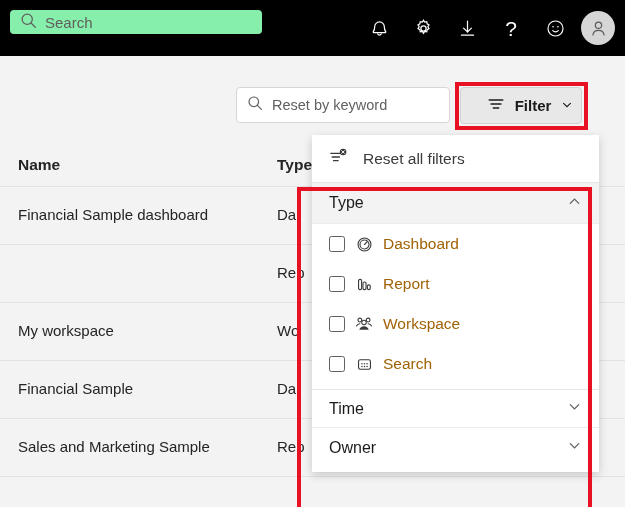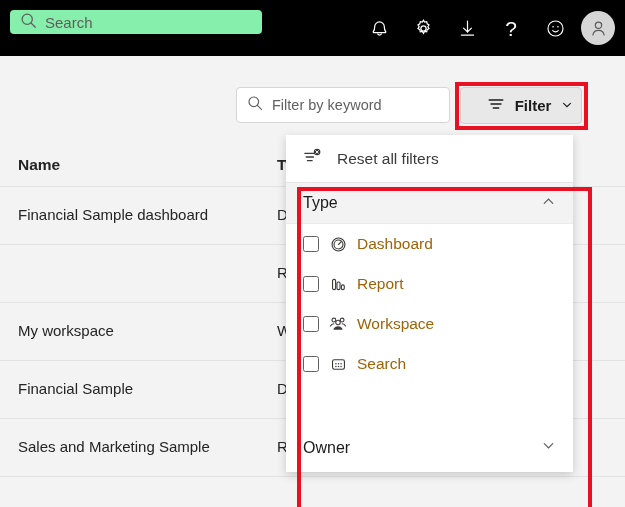--- a/index.html
+++ b/index.html
@@ -88,21 +88,21 @@
     position:absolute;left:0;width:625px;height:58px;
   }
   .cell{
     position:absolute;top:20px;font-size:15px;color:#242424;white-space:nowrap;
   }
   .c-name{left:18px;}
   .c-type{left:277px;}
 
   
   .panel{
-    position:absolute;left:286px;top:79px;width:287px;height:337px;
+    position:absolute;left:312px;top:79px;width:287px;height:337px;
     background:#ffffff;
     box-shadow:0 3px 9px rgba(0,0,0,0.18);
     box-sizing:border-box;
   }
   .panel-reset{
     position:absolute;left:0;top:0;width:287px;height:48px;
     display:flex;align-items:center;padding-left:17px;box-sizing:border-box;gap:14px;
     border-bottom:1px solid #e6e6e6;
   }
   .panel-reset .lbl{font-size:15.5px;color:#3b3a39;line-height:1;}
@@ -198,21 +198,21 @@
 
 <div class="content">
 
   <div class="keyword-box">
     <span class="mag">
       <svg width="16" height="16" viewBox="0 0 20 20">
         <circle cx="8.5" cy="8.5" r="6" fill="none" stroke="#616161" stroke-width="1.5"></circle>
         <line x1="13" y1="13" x2="18" y2="18" stroke="#616161" stroke-width="1.5" stroke-linecap="round"></line>
       </svg>
     </span>
-    <span class="keyword-ph">Filter by keyword</span>
+    <span class="keyword-ph">Reset by keyword</span>
   </div>
 
   <div class="filter-btn">
     <span>
       <svg width="18" height="18" viewBox="0 0 20 20" stroke="#1b1b1b" stroke-width="1.6" stroke-linecap="round">
         <line x1="2.5" y1="5.5" x2="17.5" y2="5.5"></line>
         <line x1="4.5" y1="10" x2="15.5" y2="10"></line>
         <line x1="7" y1="14.5" x2="13" y2="14.5"></line>
       </svg>
     </span>
@@ -335,20 +335,28 @@
           <circle cx="10" cy="9" r=".9" fill="#3b3a39" stroke="none"></circle>
           <circle cx="13" cy="9" r=".9" fill="#3b3a39" stroke="none"></circle>
           <circle cx="7" cy="12.3" r=".9" fill="#3b3a39" stroke="none"></circle>
           <circle cx="10" cy="12.3" r=".9" fill="#3b3a39" stroke="none"></circle>
           <circle cx="13" cy="12.3" r=".9" fill="#3b3a39" stroke="none"></circle>
         </svg>
       </span>
       <span class="lbl">Search</span>
     </div>
 
+    <div class="sec-head plain" style="top:254px;height:39px;border-top:1px solid #e6e6e6;">
+      <span class="lbl">Time</span>
+      <span>
+        <svg width="15" height="15" viewBox="0 0 16 16" fill="none" stroke="#605e5c" stroke-width="1.3" stroke-linecap="round">
+          <polyline points="3.5,6 8,10.5 12.5,6"></polyline>
+        </svg>
+      </span>
+    </div>
 
     <div class="sec-head plain" style="top:293px;height:39px;border-bottom:none;">
       <span class="lbl">Owner</span>
       <span>
         <svg width="15" height="15" viewBox="0 0 16 16" fill="none" stroke="#605e5c" stroke-width="1.3" stroke-linecap="round">
           <polyline points="3.5,6 8,10.5 12.5,6"></polyline>
         </svg>
       </span>
     </div>
 

